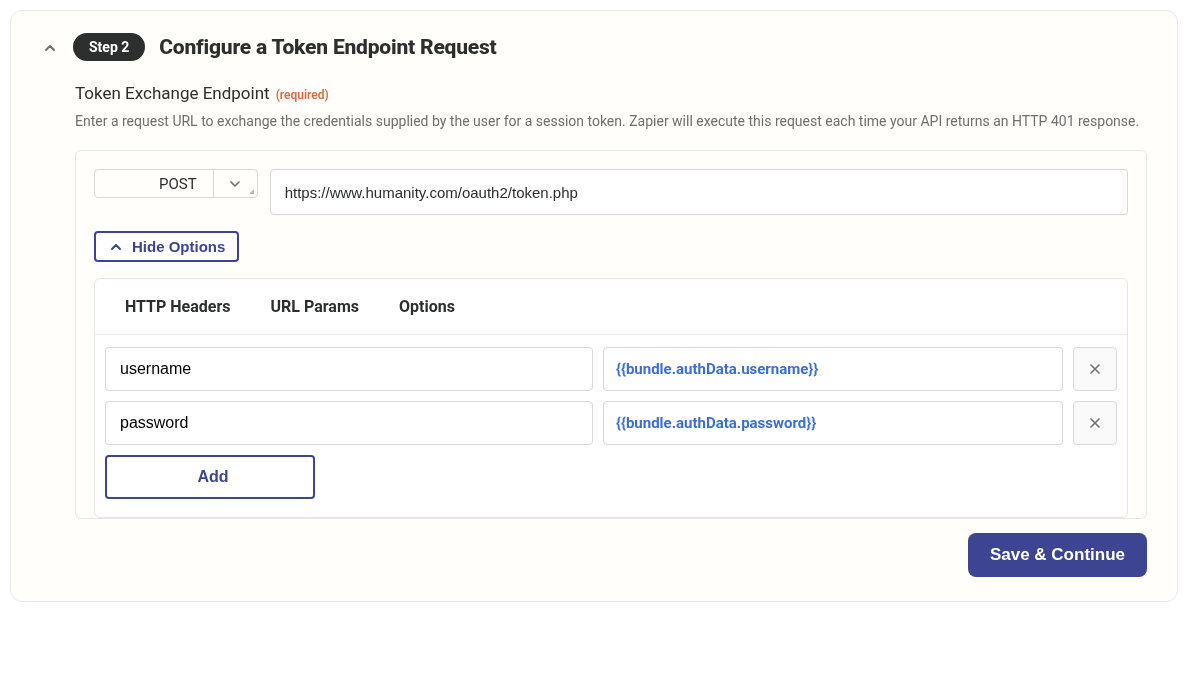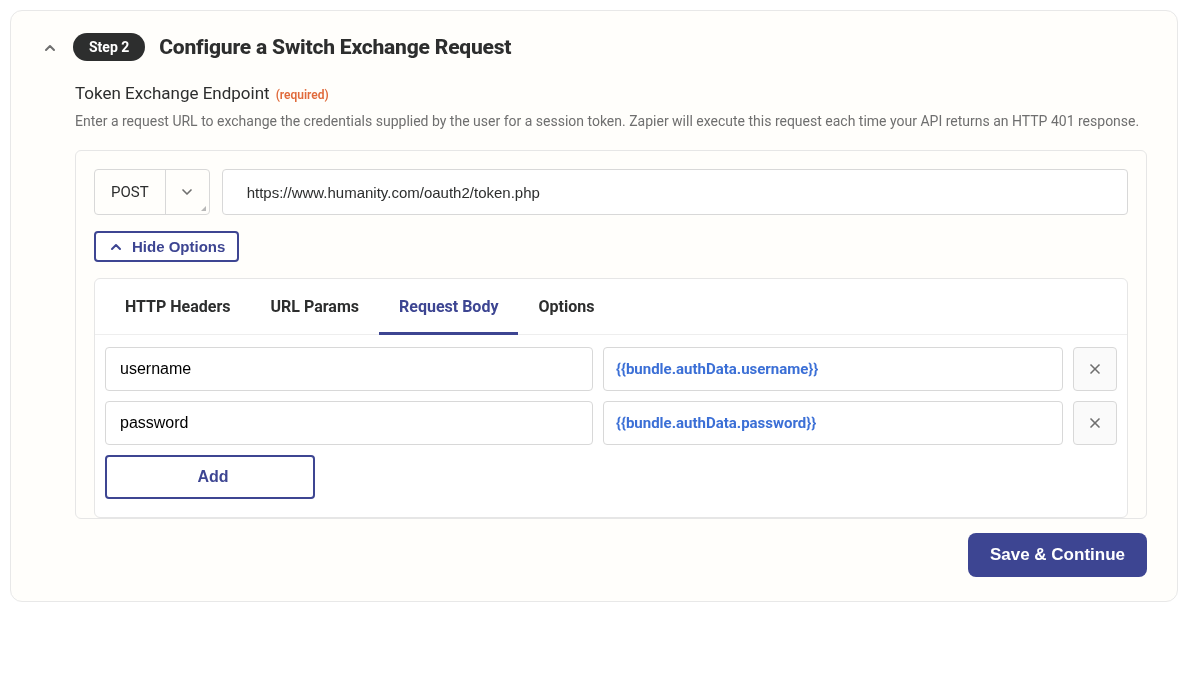--- a/index.html
+++ b/index.html
@@ -82,21 +82,22 @@
     display: flex;
     gap: 12px;
     margin-bottom: 16px;
   }
   .method-select {
     display: flex;
     align-items: stretch;
     border: 1px solid #d8d8d8;
     border-radius: 4px;
     overflow: hidden;
-    height: 46px;
+    height: 29px;
+    padding-left: 48px;
   }
   .method-text {
     padding: 0 16px;
     display: flex;
     align-items: center;
     font-size: 15px;
     color: #2d2e2e;
   }
   .method-caret {
     border-left: 1px solid #d8d8d8;
@@ -114,21 +115,21 @@
     right: 3px;
     bottom: 3px;
     width: 0; height: 0;
     border-left: 5px solid transparent;
     border-bottom: 5px solid #b8b8b8;
   }
   .url-input {
     flex: 1;
     border: 1px solid #d8d8d8;
     border-radius: 4px;
-    padding: 0 24px;
+    padding: 0 14px;
     font-size: 15px;
     color: #2d2e2e;
     height: 46px;
     background: #fff;
   }
   .options-row {
     display: flex;
     margin-bottom: 16px;
   }
   .hide-options-btn {
@@ -266,21 +267,21 @@
 
 <div class="card">
 
   <div class="header-row">
     <div class="collapse-caret">
       <svg width="16" height="16" viewBox="0 0 24 24" fill="none" stroke="currentColor" stroke-width="3" stroke-linecap="round" stroke-linejoin="round">
           <polyline points="18 15 12 9 6 15"></polyline>
         </svg>
     </div>
     <div class="step-pill">Step 2</div>
-    <h2 class="section-title">Configure a Switch Exchange Request</h2>
+    <h2 class="section-title">Configure a Token Endpoint Request</h2>
   </div>
 
   <div class="content">
 
     <div class="field-label-row">
       <span class="field-label">Token Exchange Endpoint</span>
       <span class="required-tag">(required)</span>
     </div>
 
     <p class="help-text">Enter a request URL to exchange the credentials supplied by the user for a session token. Zapier will execute this request each time your API returns an HTTP 401 response.</p>
@@ -305,21 +306,20 @@
               <polyline points="18 15 12 9 6 15"></polyline>
             </svg>
           <span>Hide Options</span>
         </button>
       </div>
 
       <div class="tabs-box">
         <div class="tabs-header">
           <div class="tab">HTTP Headers</div>
           <div class="tab">URL Params</div>
-          <div class="tab active">Request Body</div>
           <div class="tab">Options</div>
         </div>
         <div class="tab-body">
 
           <div class="kv-row">
             <input class="kv-key" type="text" value="username" style="">
             <div class="kv-value">
               <span>{{bundle.authData.username}}</span>
             </div>
             <button class="kv-remove">

